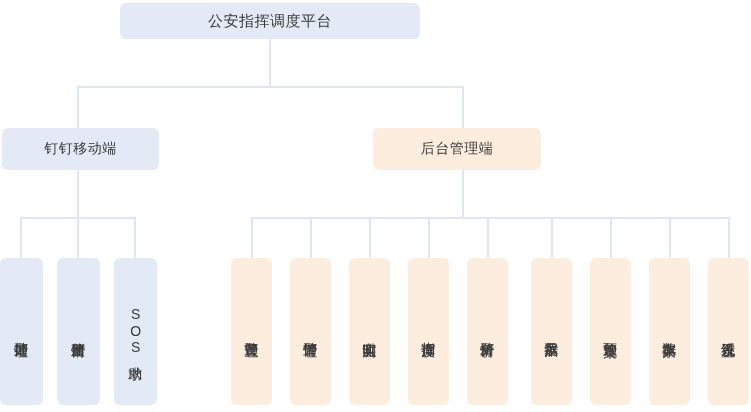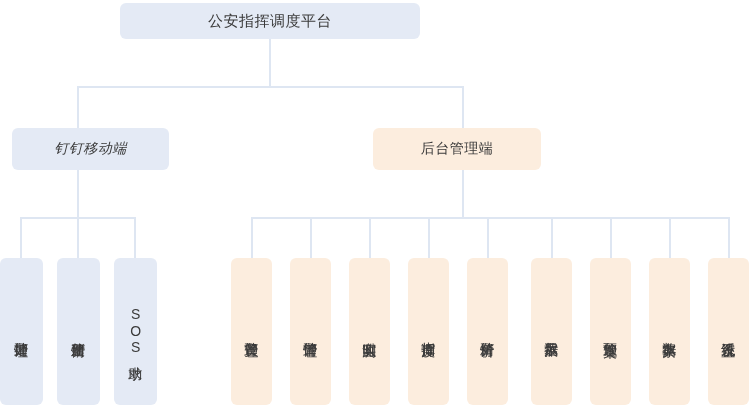--- a/index.html
+++ b/index.html
@@ -48,21 +48,21 @@
     width: 300px;
     height: 36px;
     font-size: 15px;
   }
   
   .node.lvl2 {
     top: 128px;
     height: 42px;
     font-size: 14px;
   }
-  .node.lvl2-left  { left: 12px;   width: 157px; font-style: italic; }
+  .node.lvl2-left  { left: 2px;   width: 157px; }
   .node.lvl2-right { left: 373px; width: 168px; align-items: center; }
 
   
   .node.leaf {
     top: 258px;
     height: 147px;
     font-size: 14px;
     line-height: 1.45;
     writing-mode: vertical-rl;
     text-orientation: upright;

